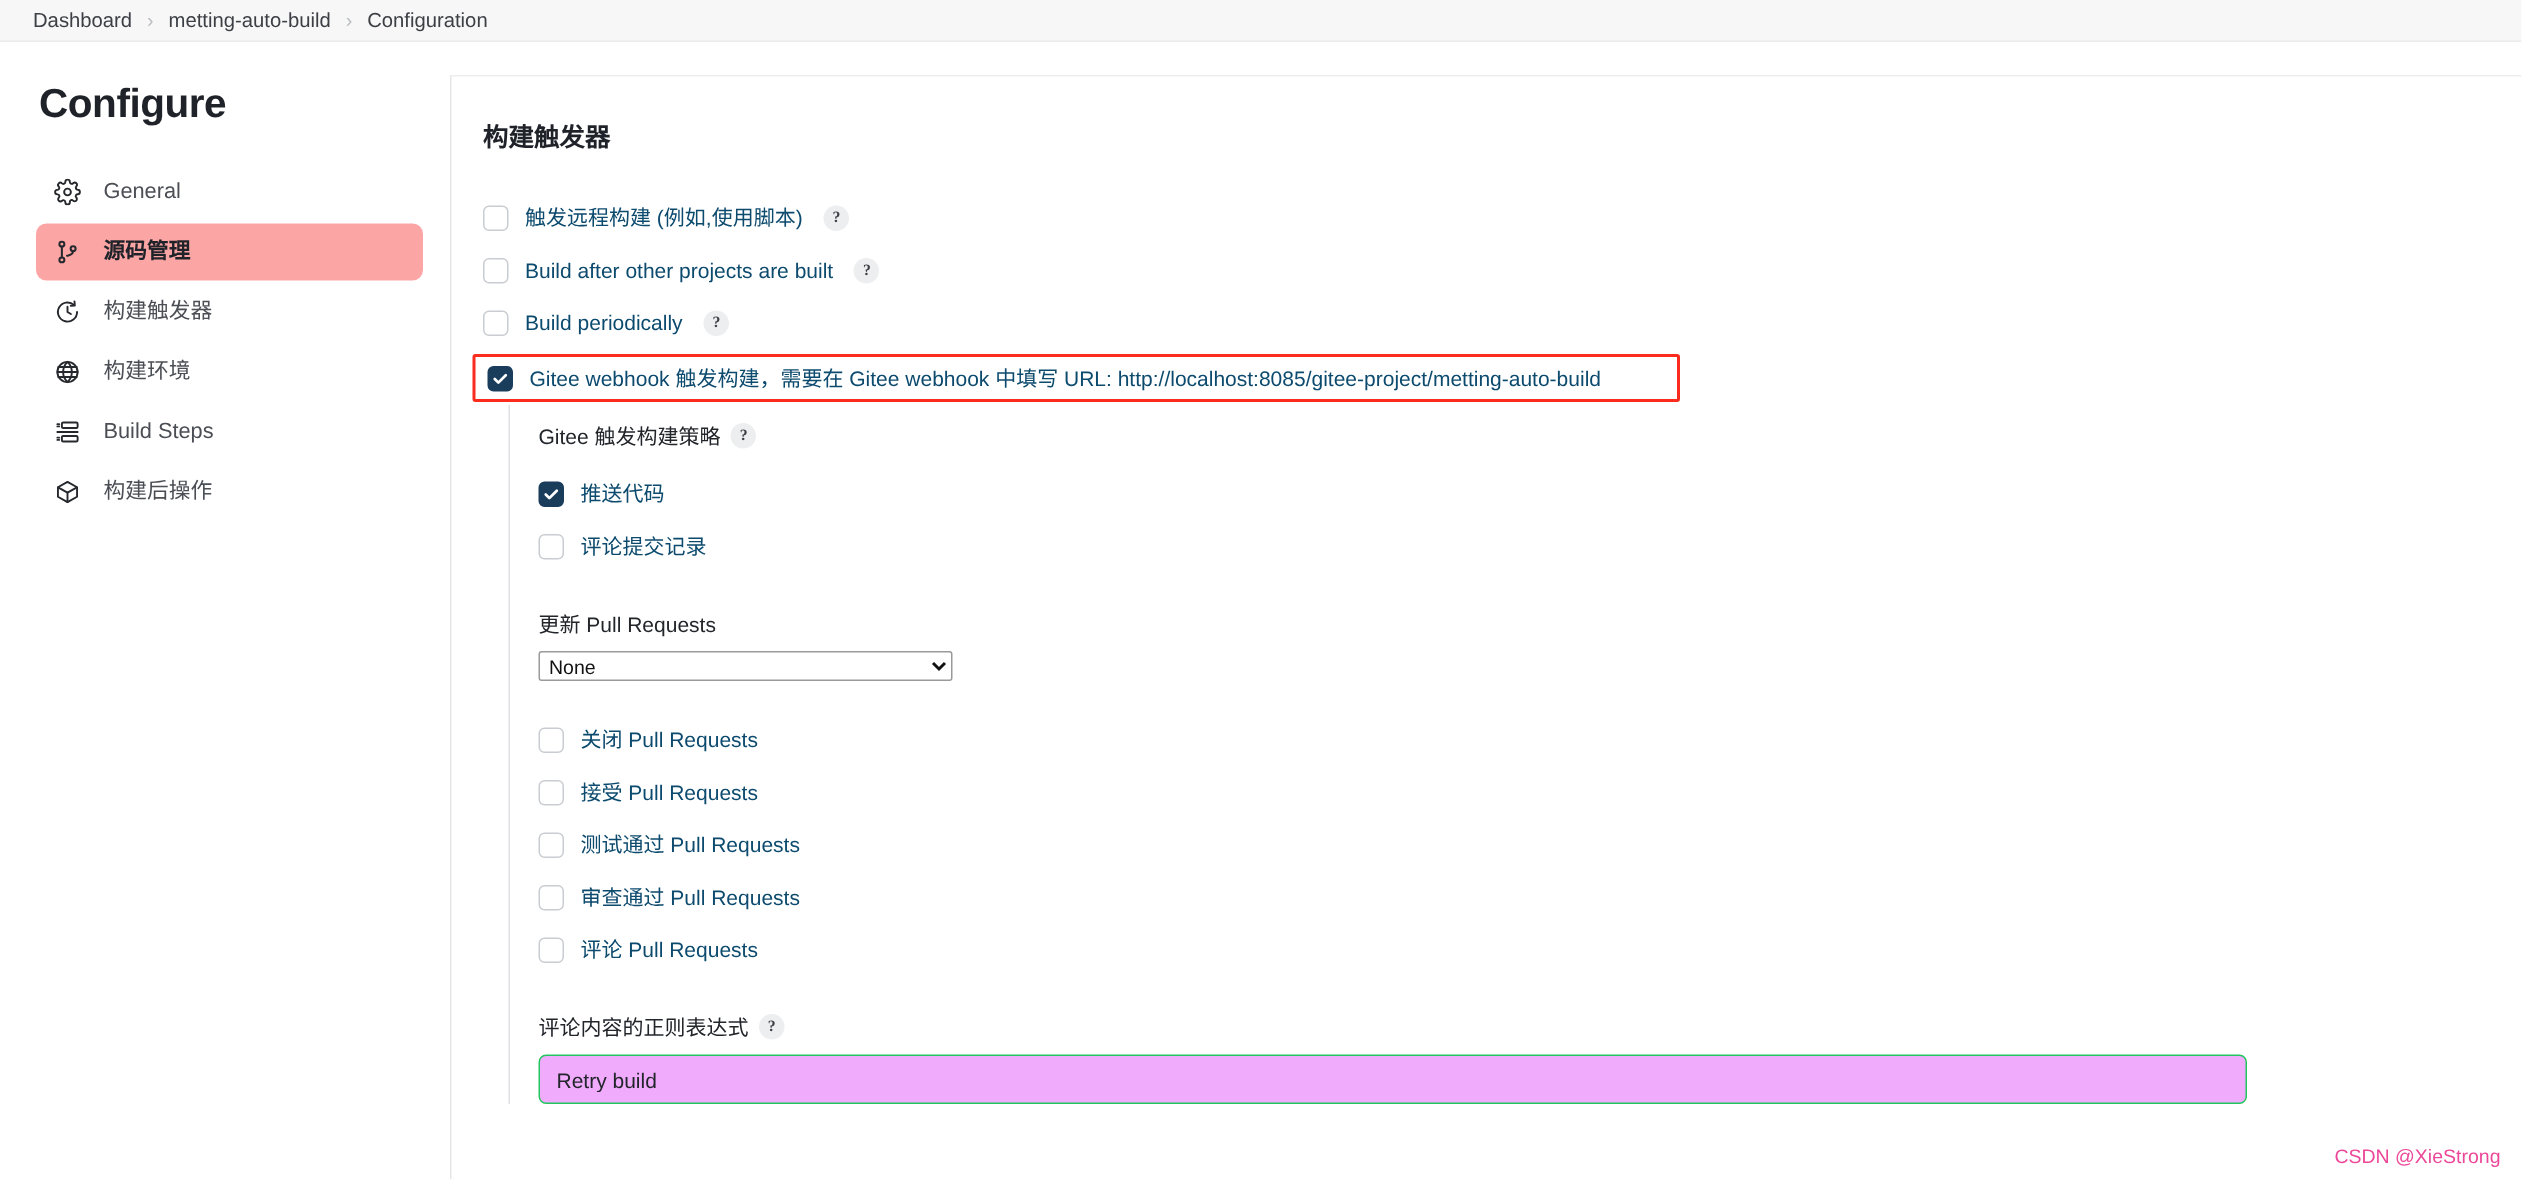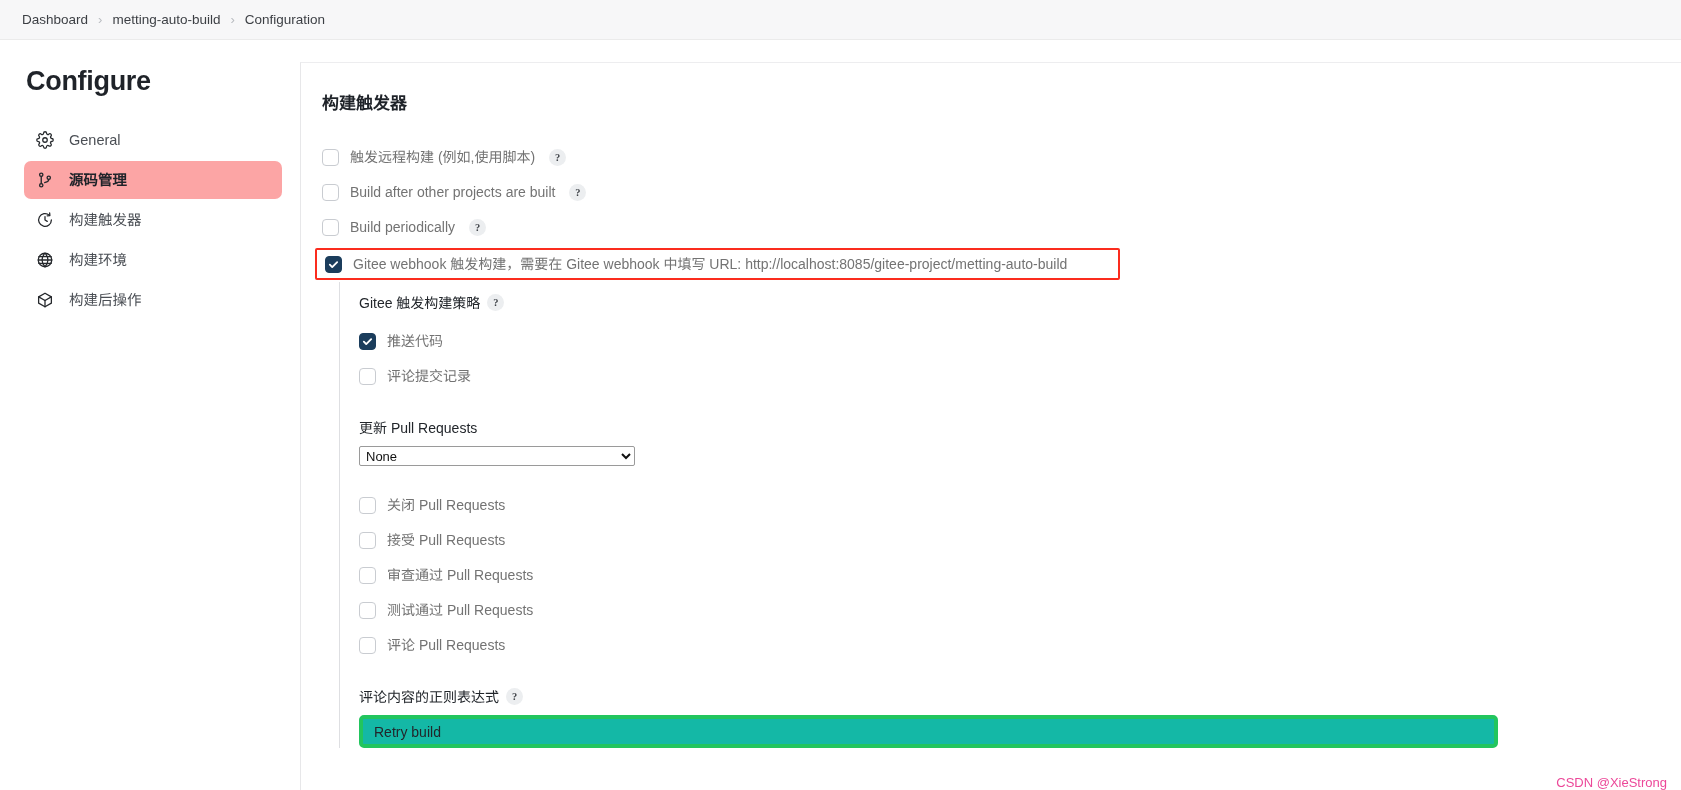--- a/index.html
+++ b/index.html
@@ -8,21 +8,21 @@
     margin: 0; padding: 0;
     width: 1681px; height: 790px;
     background: #ffffff;
     font-family: "Liberation Sans", "DejaVu Sans", sans-serif;
     color: #1f2329;
     overflow: hidden;
   }
 
   
   .breadcrumb-bar {
-    height: 40px;
+    height: 28px;
     background: #f7f7f8;
     border-bottom: 1px solid #ebebeb;
     display: flex;
     align-items: center;
     padding-left: 13px;
     font-size: 13.5px;
     color: #3c3f44;
     gap: 0px;
   }
   .crumb {
@@ -136,21 +136,21 @@
     background: #1b3d5c;
     border-color: #1b3d5c;
   }
   .cb .tick {
     width: 11px; height: 11px;
     display: none;
   }
   .cb.checked .tick { display: block; }
   .cb-label {
     font-size: 14px;
-    color: #737373;
+    color: #0c4a6e;
     line-height: 1.3;
     white-space: nowrap;
   }
   .help {
     width: 17px; height: 17px;
     flex: 0 0 17px;
     border-radius: 50%;
     background: #eceef0;
     color: #3b3f45;
     font-size: 10.5px;
@@ -209,27 +209,27 @@
     border: 1px solid #9a9a9a;
     border-radius: 2px;
     background: #ffffff;
     padding: 0 2px;
     margin-bottom: 10px;
   }
 
   input.jk-input {
     width: 1139px;
     height: 33px;
-    border: 4px solid #22c55e;
+    border: 1px solid #22c55e;
     border-radius: 5px;
     font-size: 14px;
     font-family: "Liberation Sans", sans-serif;
     color: #22262b;
     padding: 0 11px;
-    background: #14b8a6;
+    background: #f0abfc;
     outline: none;
   }
   input.jk-input::placeholder { color: #22262b; }
 
   
   .watermark {
     position: absolute;
     right: 14px;
     bottom: 8px;
     font-size: 13px;
@@ -296,20 +296,30 @@
             <circle cx="12" cy="12" r="9"></circle>
             <path d="M3 12h18"></path>
             <path d="M3.8 7.5h16.4"></path>
             <path d="M3.8 16.5h16.4"></path>
             <path d="M12 3c2.6 2.6 3.9 6 3.9 9s-1.3 6.4-3.9 9c-2.6-2.6-3.9-6-3.9-9S9.4 5.6 12 3z"></path>
           </svg>
         </span>
         <span class="nav-label">构建环境</span>
       </a>
 
+      <a class="nav-item" href="#">
+        <span class="ico">
+          <svg width="18" height="18" viewBox="0 0 24 24" fill="none" stroke="currentColor" stroke-width="1.7" stroke-linecap="round" stroke-linejoin="round">
+            <rect x="7" y="3.5" width="14" height="5" rx="1.2"></rect>
+            <rect x="7" y="15.5" width="14" height="5" rx="1.2"></rect>
+            <path d="M3 5h1.6M3 7h1.6M3 12h18M3 17h1.6M3 19h1.6"></path>
+          </svg>
+        </span>
+        <span class="nav-label">Build Steps</span>
+      </a>
 
       <a class="nav-item" href="#">
         <span class="ico">
           <svg width="18" height="18" viewBox="0 0 24 24" fill="none" stroke="currentColor" stroke-width="1.7" stroke-linecap="round" stroke-linejoin="round">
             <path d="M20.5 7.8v8.4L12 21 3.5 16.2V7.8L12 3z"></path>
             <path d="M3.6 7.9L12 12.6l8.4-4.7"></path>
             <path d="M12 12.6V21"></path>
           </svg>
         </span>
         <span class="nav-label">构建后操作</span>
@@ -399,28 +409,28 @@
           <span class="cb">
             
           </span>
           <span class="cb-label">接受 Pull Requests</span>
         </div>
 
         <div class="cb-row">
           <span class="cb">
             
           </span>
+          <span class="cb-label">测试通过 Pull Requests</span>
+        </div>
+
+        <div class="cb-row">
+          <span class="cb">
+            
+          </span>
           <span class="cb-label">审查通过 Pull Requests</span>
-        </div>
-
-        <div class="cb-row">
-          <span class="cb">
-            
-          </span>
-          <span class="cb-label">测试通过 Pull Requests</span>
         </div>
 
         <div class="cb-row">
           <span class="cb">
             
           </span>
           <span class="cb-label">评论 Pull Requests</span>
         </div>
 
         <div class="field-label">

